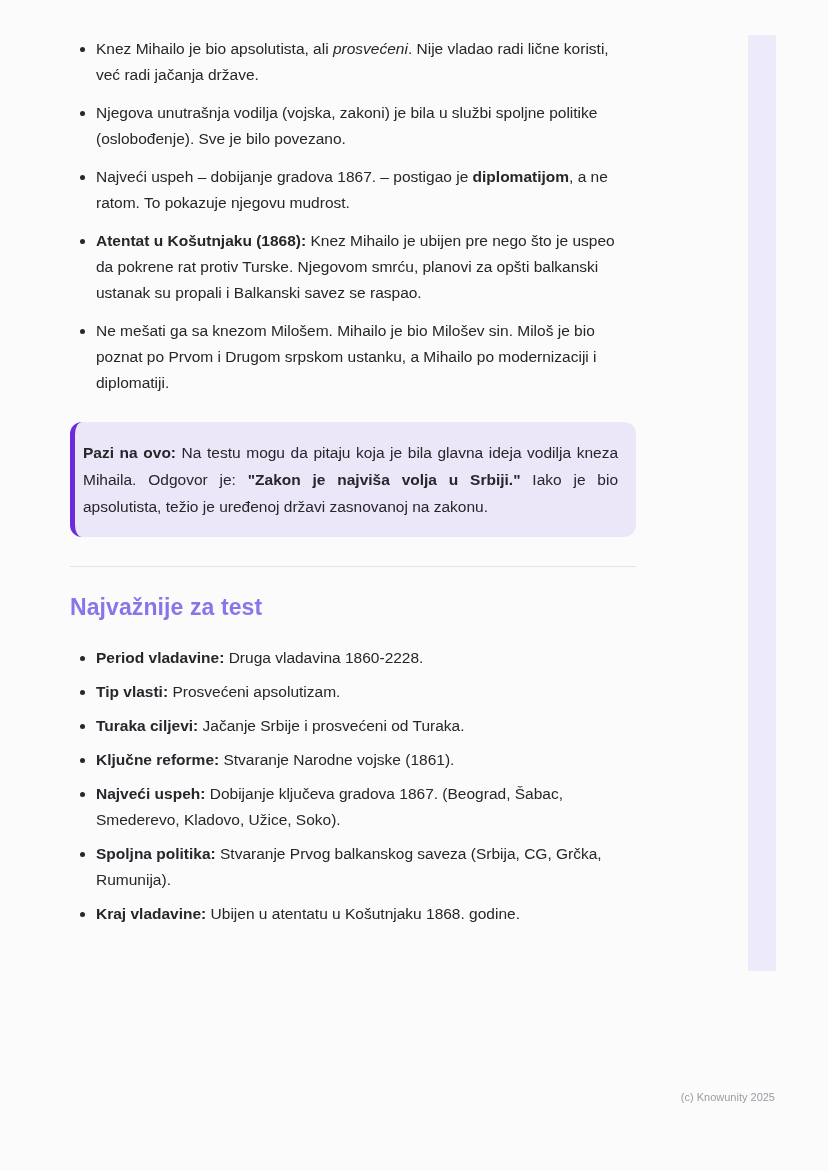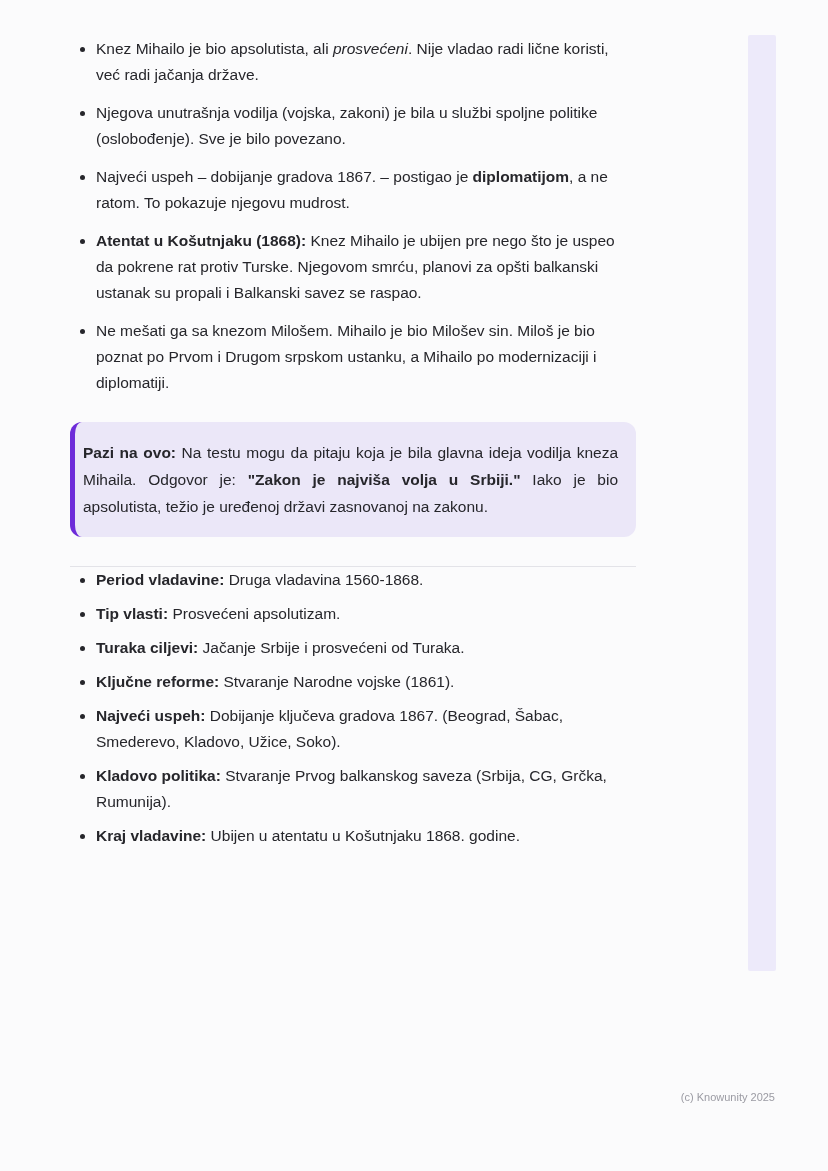--- a/index.html
+++ b/index.html
@@ -92,26 +92,27 @@
     <li><strong>Atentat u Košutnjaku (1868):</strong><span> Knez Mihailo je ubijen pre nego što je uspeo da pokrene rat protiv Turske. Njegovom smrću, planovi za opšti balkanski ustanak su propali i Balkanski savez se raspao.</span></li>
     <li><span>Ne mešati ga sa knezom Milošem. Mihailo je bio Milošev sin. Miloš je bio poznat po Prvom i Drugom srpskom ustanku, a Mihailo po modernizaciji i diplomatiji.</span></li>
   </ul>
 
   <aside class="callout">
     <p><strong>Pazi na ovo:</strong><span> Na testu mogu da pitaju koja je bila glavna ideja vodilja kneza Mihaila. Odgovor je: </span><strong>"Zakon je najviša volja u Srbiji."</strong><span> Iako je bio apsolutista, težio je uređenoj državi zasnovanoj na zakonu.</span></p>
   </aside>
 
   <hr class="divider">
 
+  <h2 class="sec-title sec-title-2">Najvažnije za test</h2>
 
   <ul class="bullets tight">
-    <li><strong>Period vladavine:</strong><span> Druga vladavina 1560-1868.</span></li>
+    <li><strong>Period vladavine:</strong><span> Druga vladavina 1860-2228.</span></li>
     <li><strong>Tip vlasti:</strong><span> Prosvećeni apsolutizam.</span></li>
     <li><strong>Turaka ciljevi:</strong><span> Jačanje Srbije i prosvećeni od Turaka.</span></li>
     <li><strong>Ključne reforme:</strong><span> Stvaranje Narodne vojske (1861).</span></li>
     <li><strong>Najveći uspeh:</strong><span> Dobijanje ključeva gradova 1867. (Beograd, Šabac, Smederevo, Kladovo, Užice, Soko).</span></li>
-    <li><strong>Kladovo politika:</strong><span> Stvaranje Prvog balkanskog saveza (Srbija, CG, Grčka, Rumunija).</span></li>
+    <li><strong>Spoljna politika:</strong><span> Stvaranje Prvog balkanskog saveza (Srbija, CG, Grčka, Rumunija).</span></li>
     <li><strong>Kraj vladavine:</strong><span> Ubijen u atentatu u Košutnjaku 1868. godine.</span></li>
   </ul>
 
 </main>
 
 <div class="footer-credit">(c) Knowunity 2025</div>
 
 </body></html>

